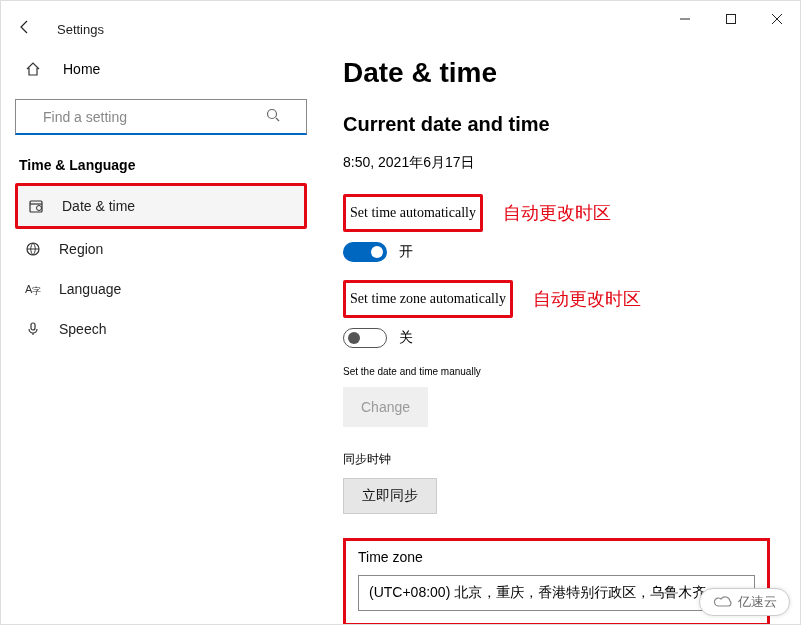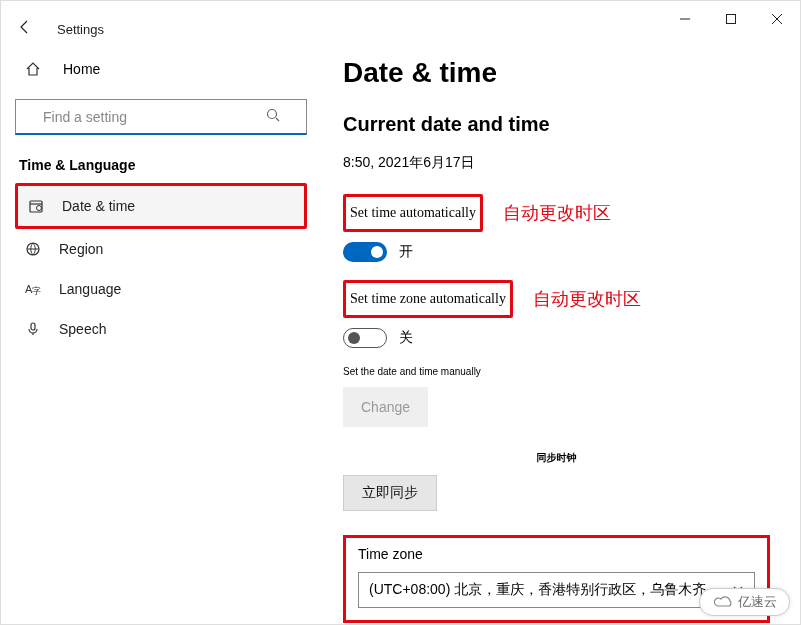--- a/index.html
+++ b/index.html
@@ -137,21 +137,21 @@
     padding: 12px 18px; font-size:14px;
   }
   .btn-enabled {
     display:inline-block;
     margin-top:10px;
     background:#e6e6e6; color:#111;
     padding: 8px 18px; font-size:14px;
     cursor:pointer;
     border:1px solid #ccc;
   }
-  .sync-title { font-size:10px; font-weight:700; margin-top:24px;text-align:center; }
+  .sync-title { font-size:12px; font-weight:400; margin-top:24px; }
   .sync-info { font-size:13px; color:#555; margin-top:10px; line-height:1.5; }
   .tz-box {
     border: 3px solid #e30613;
     margin-top: 24px;
     padding: 8px 12px 12px 12px;
   }
   .tz-label { font-size:14px; }
   .tz-select {
     margin-top:10px;
     border:1px solid #888;

